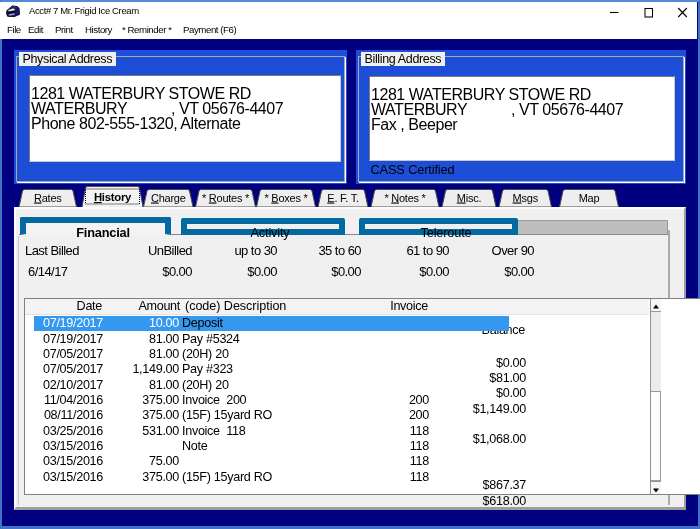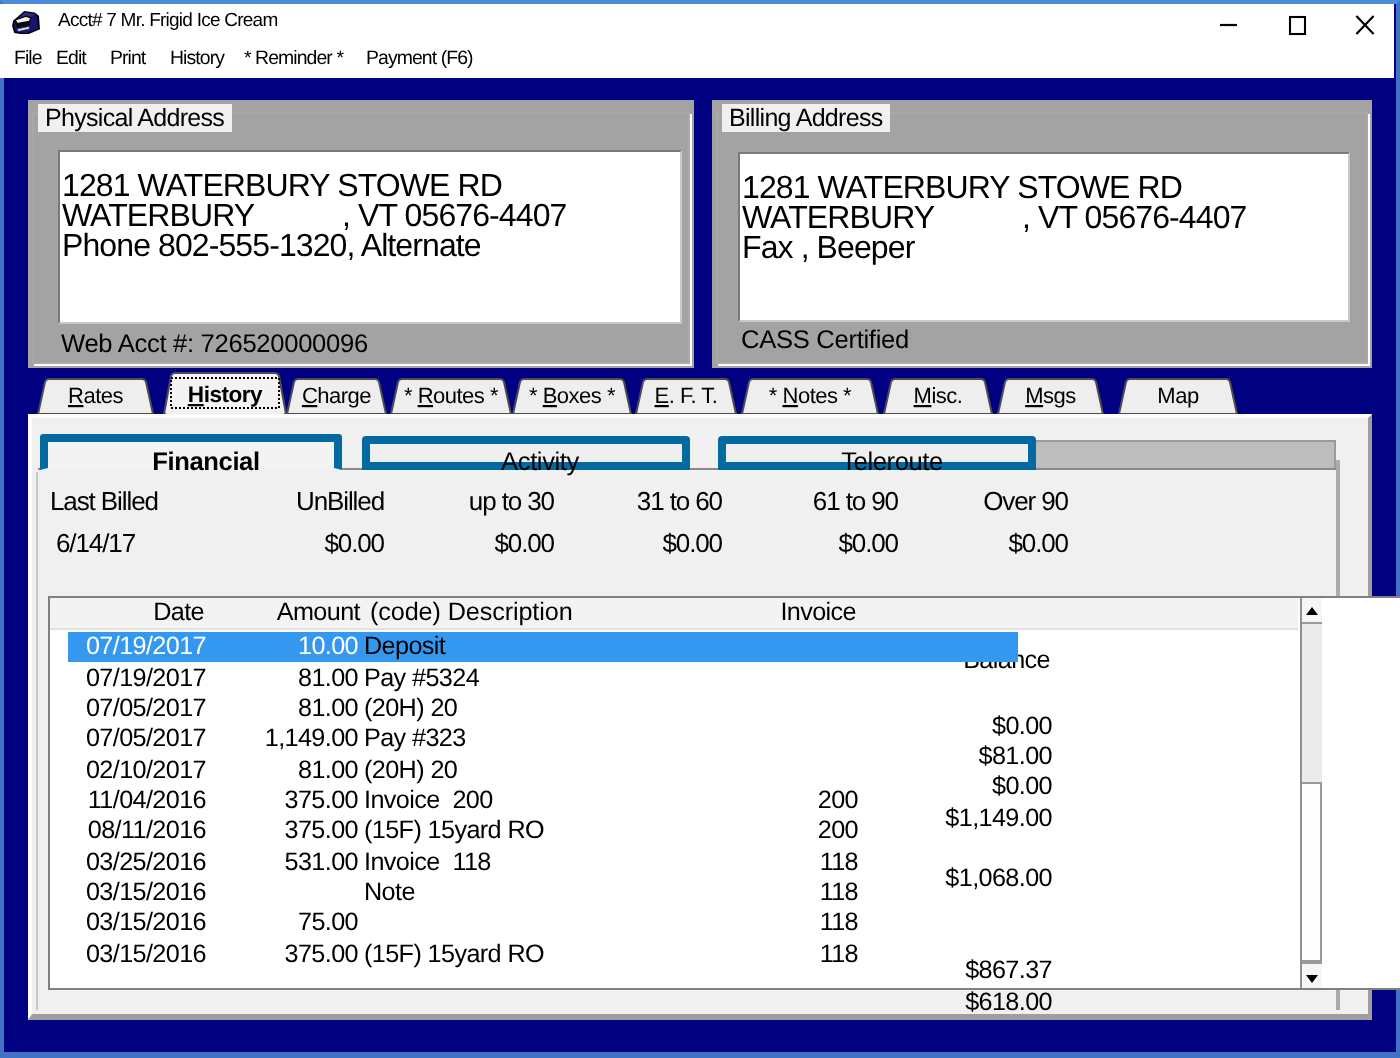--- a/index.html
+++ b/index.html
@@ -6,31 +6,31 @@
 html,body { width:700px; height:529px; overflow:hidden; }
 body { position:relative; background:#000080; font-family:"Liberation Sans", sans-serif; }
 #win { position:absolute; left:0; top:0; width:700px; height:529px;
   border-left:2px solid #4272c4; border-right:2px solid #4272c4; border-bottom:3px solid #4272c4; border-top:2px solid #4e8bd8; }
 #titlebar { position:absolute; left:0; top:1.5px; width:697px; height:37px; background:#ffffff; }
 #title { position:absolute; left:29px; top:4.3px; font-size:9.5px; letter-spacing:-0.38px; color:#000; line-height:13px;}
 .abs { position:absolute; }
 #menubar { position:absolute; left:0; top:23px; width:696px; height:14px; background:#fff; }
 .mi { position:absolute; top:24px; font-size:9.7px; letter-spacing:-0.45px; color:#000; }
 
-.frame { position:absolute; top:50px; height:134px; background:#a3a3a3; }
+.frame { position:absolute; top:50px; height:134px; background:#1d4ed8; }
 .etch { position:absolute; border:1px solid #a9a9a9; box-shadow:1px 1px 0 #ffffff; }
 .glabel { position:absolute; top:1.5px; font-size:12.5px; letter-spacing:-0.35px; background:#f0f0f0; padding:0 4px; line-height:14px; }
 .editbox { position:absolute; background:#ffffff; border:1px solid; border-color:#7a7a7a #c8c8c8 #c8c8c8 #7a7a7a; font-size:16px; letter-spacing:-0.45px; line-height:15.1px; }
 .sub { position:absolute; font-size:12.8px; letter-spacing:-0.15px; }
 
 #tabsvg { position:absolute; left:0; top:181px; }
 
 #panel { position:absolute; left:14px; top:207px; width:672px; height:303px; background:#f0f0f0;
   border-top:2px solid #fcfcfc; border-left:2px solid #fcfcfc; border-right:2px solid #9e9e9e; border-bottom:3px solid #9e9e9e; }
-.stab { position:absolute; top:217.5px; height:17px; border:4px solid #0369a1; border-radius:2px 2px 0 0; background:#efefef; text-align:center; font-size:12.8px; letter-spacing:-0.2px; padding-top:1.8px;padding-left:15px;}
+.stab { position:absolute; top:217.5px; height:17px; border:6px solid #0369a1; border-radius:2px 2px 0 0; background:#efefef; text-align:center; font-size:12.8px; letter-spacing:-0.2px; padding-top:1.8px;padding-left:15px;}
 #stabline { position:absolute; left:19px; top:233.5px; width:649px; height:1px; background:#8a8a8a; }
 #stabtrack { position:absolute; left:506px; top:219.5px; width:162px; height:14px; background:#bdbdbd; border:1px solid #9a9a9a; border-bottom:none;}
 .lbl { position:absolute; font-size:13px; letter-spacing:-0.55px; color:#000; }
 .num { position:absolute; font-size:13px; letter-spacing:-0.55px; color:#000; text-align:right; }
 
 #table { position:absolute; left:24px; top:298px; width:696px; height:197px; background:#ffffff; border:1px solid #808080; }
 #thead { position:absolute; left:0; top:0; width:624px; height:16px; background:#f3f3f3; border-bottom:1px solid #e2e2e2;}
 #thead .c-desc { left:160px; letter-spacing:-0.05px; }
 #thead .c-amt { left:80px; }
 .cell { position:absolute; font-size:12.6px; letter-spacing:-0.3px; white-space:pre; }
@@ -71,21 +71,20 @@
 <div class="mi" style="left:28px;">Edit</div>
 <div class="mi" style="left:55px;">Print</div>
 <div class="mi" style="left:85px;">History</div>
 <div class="mi" style="left:122px;">* Reminder *</div>
 <div class="mi" style="left:183px;">Payment (F6)</div>
 
 <div class="frame" style="left:14px; width:333px;">
   <div class="etch" style="left:2px; top:6px; right:2px; bottom:2px;"></div>
   <div class="glabel" style="left:4.5px;">Physical Address</div>
   <div class="editbox" style="left:15px; top:25px; width:312px; height:87px; padding:9.5px 0 0 1px;">1281 WATERBURY STOWE RD<br>WATERBURY&nbsp;&nbsp;&nbsp;&nbsp;&nbsp;&nbsp;&nbsp;&nbsp;&nbsp;&nbsp;&nbsp;, VT 05676-4407<br>Phone 802-555-1320, Alternate</div>
-  <div class="sub" style="left:16.5px; top:113.5px;">Web Acct #: 726520000096</div>
 </div>
 
 <div class="frame" style="left:356px; width:330px;">
   <div class="etch" style="left:2px; top:6px; right:2px; bottom:2px;"></div>
   <div class="glabel" style="left:4.5px;">Billing Address</div>
   <div class="editbox" style="left:13px; top:26px; width:306px; height:85px; padding:9.5px 0 0 1px;">1281 WATERBURY STOWE RD<br>WATERBURY&nbsp;&nbsp;&nbsp;&nbsp;&nbsp;&nbsp;&nbsp;&nbsp;&nbsp;&nbsp;&nbsp;, VT 05676-4407<br>Fax , Beeper</div>
   <div class="sub" style="left:14.5px; top:111.5px;">CASS Certified</div>
 </div>
 
 <svg id="tabsvg" width="700" height="26" viewBox="0 0 700 26">
@@ -119,21 +118,21 @@
 
 <div id="stabtrack"></div>
 <div id="stabline"></div>
 <div class="stab" style="left:20px; width:151px; background:#f3f3f3; font-weight:bold; border-bottom:1px solid #f3f3f3; height:18px; top:217px;">Financial</div>
 <div class="stab" style="left:180.5px; width:164px;">Activity</div>
 <div class="stab" style="left:359px; width:159px;">Teleroute</div>
 
 <div class="lbl" style="left:25px; top:243.2px;">Last Billed</div>
 <div class="num" style="left:92px; top:243.2px; width:100px;">UnBilled</div>
 <div class="num" style="left:177px; top:243.2px; width:100px;">up to 30</div>
-<div class="num" style="left:261px; top:243.2px; width:100px;">31 to 60</div>
+<div class="num" style="left:261px; top:243.2px; width:100px;">35 to 60</div>
 <div class="num" style="left:349px; top:243.2px; width:100px;">61 to 90</div>
 <div class="num" style="left:434px; top:243.2px; width:100px;">Over 90</div>
 <div class="lbl" style="left:28px; top:263.8px;">6/14/17</div>
 <div class="num" style="left:92px; top:263.8px; width:100px;">$0.00</div>
 <div class="num" style="left:177px; top:263.8px; width:100px;">$0.00</div>
 <div class="num" style="left:261px; top:263.8px; width:100px;">$0.00</div>
 <div class="num" style="left:349px; top:263.8px; width:100px;">$0.00</div>
 <div class="num" style="left:434px; top:263.8px; width:100px;">$0.00</div>
 
 <div id="table">

